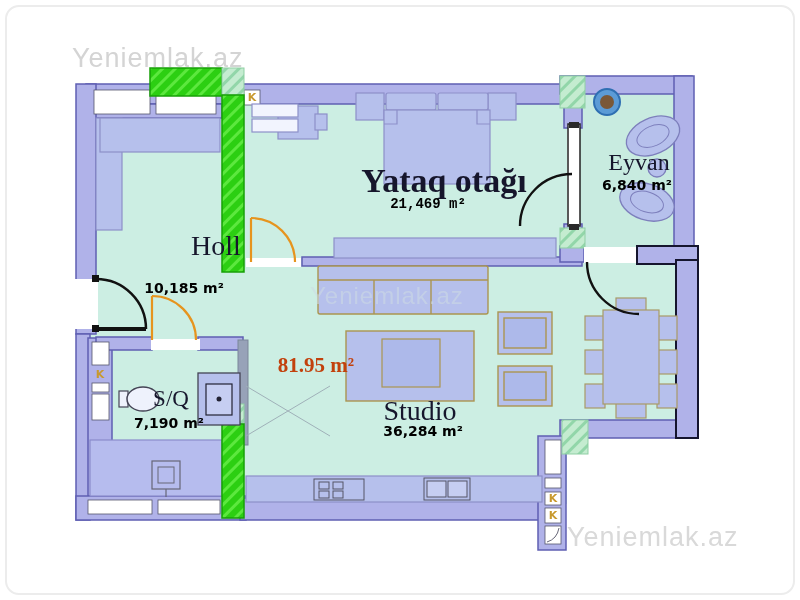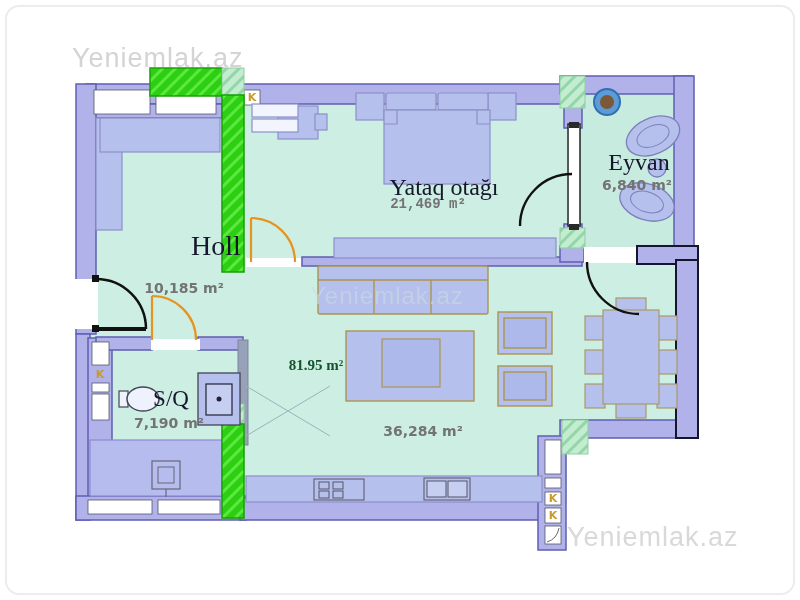--- a/index.html
+++ b/index.html
@@ -3,25 +3,25 @@
 <meta charset="utf-8">
 <style>
   html,body{margin:0;padding:0;background:#fff;}
   #stage{position:relative;width:800px;height:600px;background:#ffffff;overflow:hidden;
          font-family:"Liberation Sans",sans-serif;}
   .frame{position:absolute;inset:5px;border:2px solid #ececec;border-radius:14px;pointer-events:none;}
   svg{position:absolute;left:0;top:0;}
   .lbl{position:absolute;transform:translate(-50%,-50%);white-space:nowrap;
        font-family:"Liberation Serif",serif;color:#16162c;line-height:1;}
   .val{position:absolute;transform:translate(-50%,-50%);white-space:nowrap;
-       font-family:"DejaVu Sans",sans-serif;font-weight:bold;color:#737373;
+       font-family:"DejaVu Sans",sans-serif;font-weight:bold;color:#000000;
        font-size:14px;line-height:1;}
   .total{position:absolute;transform:translate(-50%,-50%);white-space:nowrap;
-       font-family:"Liberation Serif",serif;font-weight:600;color:#14532d;
-       font-size:15px;line-height:1;}
+       font-family:"Liberation Serif",serif;font-weight:600;color:#c2410c;
+       font-size:21px;line-height:1;}
   .k{position:absolute;transform:translate(-50%,-50%);font-family:"DejaVu Sans",sans-serif;
      font-weight:bold;font-size:11px;color:#c8992e;line-height:1;}
   .wm{position:absolute;font-family:"Liberation Sans",sans-serif;color:#d4d4d4;
       font-size:27px;letter-spacing:1px;line-height:1;}
 </style>
 </head>
 <body>
 
 <div id="stage">
   <div class="frame"></div>
@@ -213,32 +213,33 @@
         <path d="M520,226 A52,52 0 0 1 572,174" fill="none" stroke="#111" stroke-width="2.4"></path>
       </g>
       <path d="M587,262 A52,52 0 0 0 639,314" fill="none" stroke="#111" stroke-width="2.4"></path>
     </g>
   </svg>
 
   <div class="wm" style="left:72px;top:45px;">Yeniemlak.az</div>
   <div class="wm" style="left:310px;top:284px;font-size:24px;color:rgba(205,218,228,0.55);">Yeniemlak.az</div>
   <div class="wm" style="left:567px;top:524px;color:#d9d9d9;">Yeniemlak.az</div>
 
-  <div class="lbl" style="left:444px;top:187px;font-size:24px;">Yataq otağı</div>
+  <div class="lbl" style="left:444px;top:181px;font-size:34px;font-weight:bold;">Yataq otağı</div>
   <div class="val" style="left:428px;top:204px;font-family:Liberation Mono, monospace;">21,469 m²</div>
 
   <div class="lbl" style="left:631px;top:162px;font-size:24px;margin-left:8px;">Eyvan</div>
   <div class="val" style="left:637px;top:185px;">6,840 m²</div>
 
   <div class="lbl" style="left:216px;top:246px;font-size:28px;">Holl</div>
   <div class="val" style="left:184px;top:288px;">10,185 m²</div>
 
   <div class="lbl" style="left:171px;top:398px;font-size:23px;">S/Q</div>
   <div class="val" style="left:169px;top:423px;">7,190 m²</div>
 
+  <div class="lbl" style="left:420px;top:411px;font-size:28px;">Studio</div>
   <div class="val" style="left:423px;top:431px;">36,284 m²</div>
 
   <div class="total" style="left:316px;top:365px;">81.95 m²</div>
 
   <div class="k" style="left:252px;top:97px;">K</div>
   <div class="k" style="left:100px;top:374px;">K</div>
   <div class="k" style="left:553px;top:498px;">K</div>
   <div class="k" style="left:553px;top:515px;">K</div>
 </div>
 

